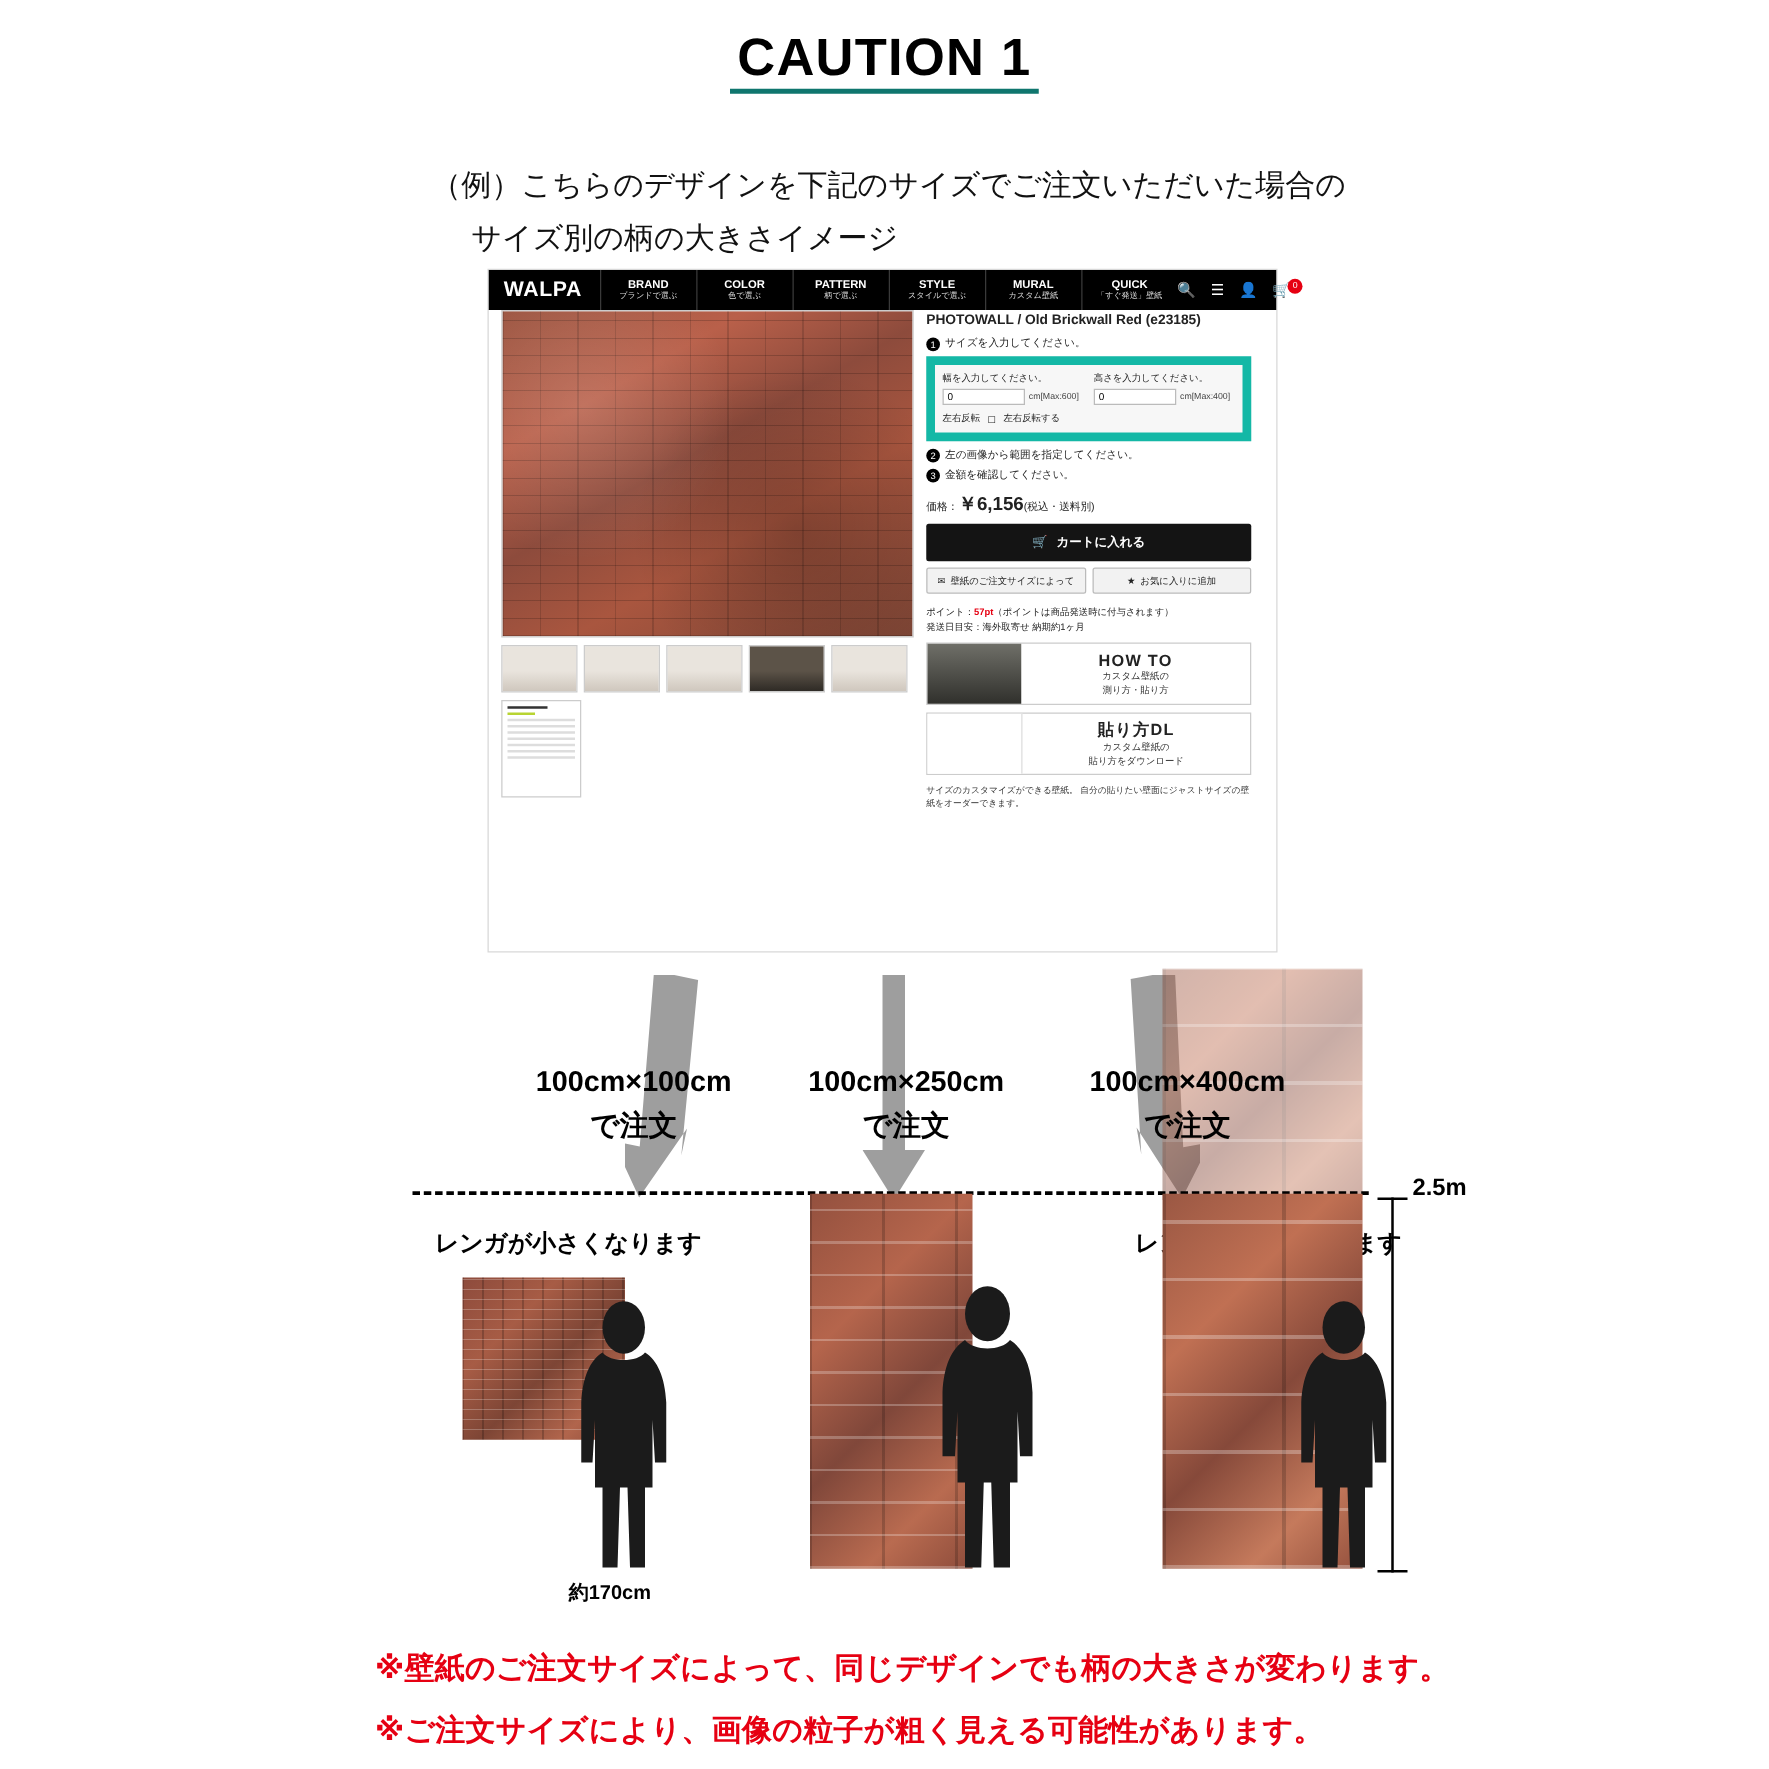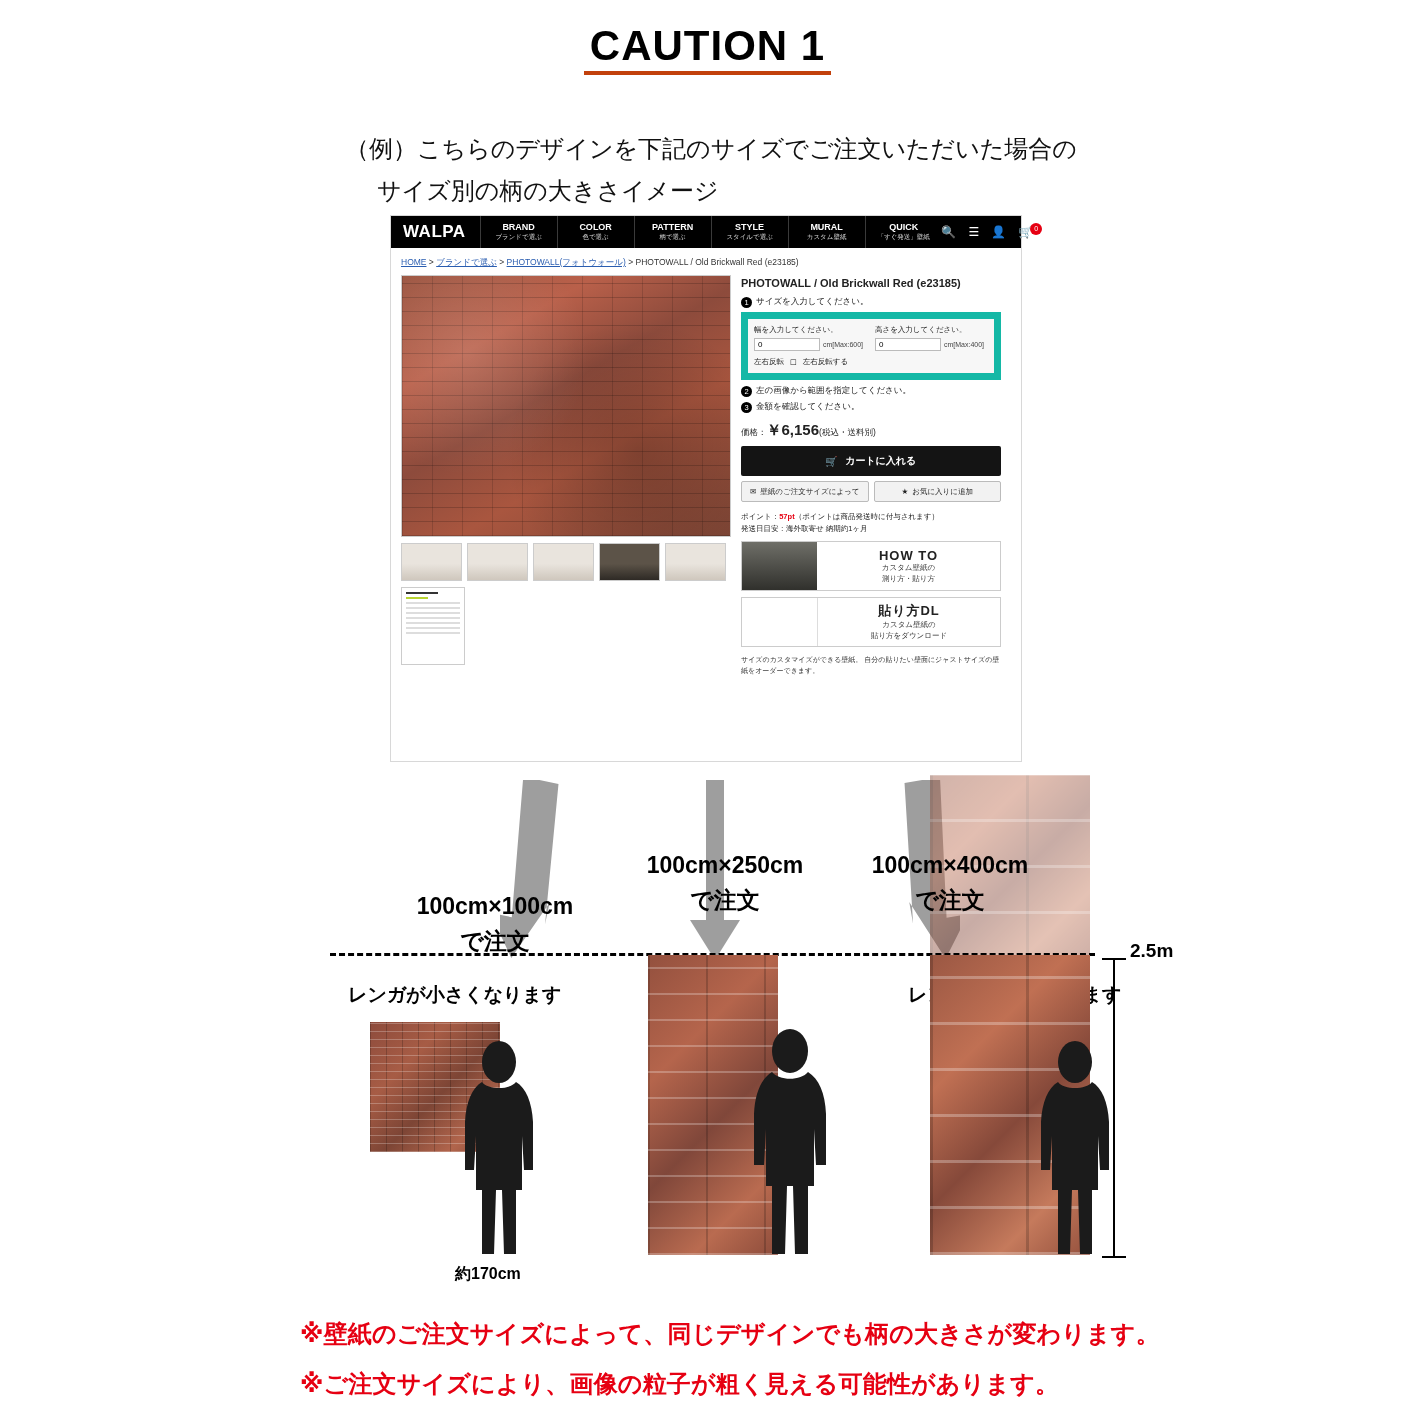--- a/index.html
+++ b/index.html
@@ -8,21 +8,21 @@
     font-family:"Liberation Sans","DejaVu Sans",sans-serif;
     position:relative;overflow:hidden;
   }
   .page{position:absolute;inset:0;}
 
   
   .caution-title{
     position:absolute;top:22px;left:0;width:1415px;text-align:center;
     font-size:42px;font-weight:bold;letter-spacing:1px;color:#000;
   }
-  .caution-title span{border-bottom:4px solid #c2410c;padding:0 6px 2px 6px;}
+  .caution-title span{border-bottom:4px solid #0f766e;padding:0 6px 2px 6px;}
 
   
   .intro{
     position:absolute;left:345px;top:128px;width:1000px;
     font-size:24px;line-height:1.75;color:#111;
   }
   .intro .l2{margin-left:32px;}
 
   
   .browser{
@@ -235,26 +235,20 @@
       <div class="bar-icons">
         <span class="ic">🔍</span>
         <span class="ic">☰</span>
         <span class="ic">👤</span>
         <span class="ic cart">🛒
           <span class="badge">0</span>
         </span>
       </div>
     </div>
 
-    <div class="crumbs">
-      <a>HOME</a>
-      &gt; <a>ブランドで選ぶ</a>
-      &gt; <a>PHOTOWALL(フォトウォール)</a>
-      &gt; <span>PHOTOWALL / Old Brickwall Red (e23185)</span>
-    </div>
 
     <div class="body-cols">
       <div class="left-col">
         <div class="hero"></div>
         <div class="thumbs">
           <div class="thumb room"></div>
           <div class="thumb room"></div>
           <div class="thumb room"></div>
           <div class="thumb dark"></div>
           <div class="thumb room"></div>
@@ -376,21 +370,21 @@
     </svg>
   </div>
   <div class="arrow" style="left:900px;top:780px;">
     <svg width="60" height="180" viewBox="0 0 60 180">
       <path d="M20 0 L56 0 L38 140 L60 140 L30 180 L4 118 L4 140 Z" fill="#9e9e9e" transform="rotate(-10 30 90)"></path>
     </svg>
   </div>
 
   <div class="brick coarse faded" style="left:930px;top:775px;width:160px;height:185px;"></div>
 
-  <div class="sizelabel" style="left:380px;top:848px;width:230px;margin-top:41px;">
+  <div class="sizelabel" style="left:392px;top:848px;width:230px;">
     <div>100cm×100cm</div>
     <div>で注文</div>
   </div>
   <div class="sizelabel" style="left:610px;top:848px;width:230px;">
     <div>100cm×250cm</div>
     <div>で注文</div>
   </div>
   <div class="sizelabel" style="left:835px;top:848px;width:230px;">
     <div>100cm×400cm</div>
     <div>で注文</div>

